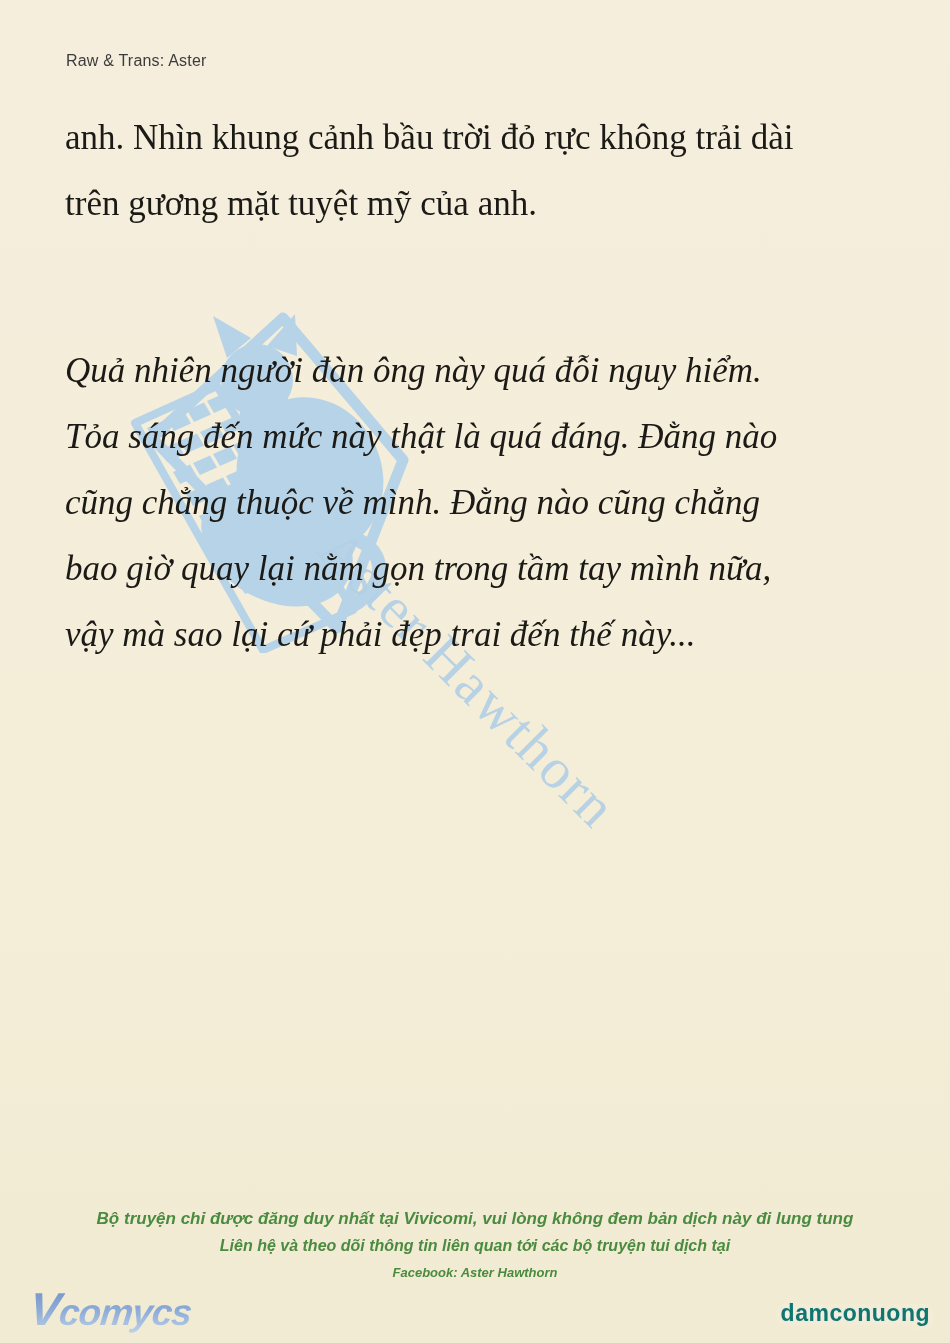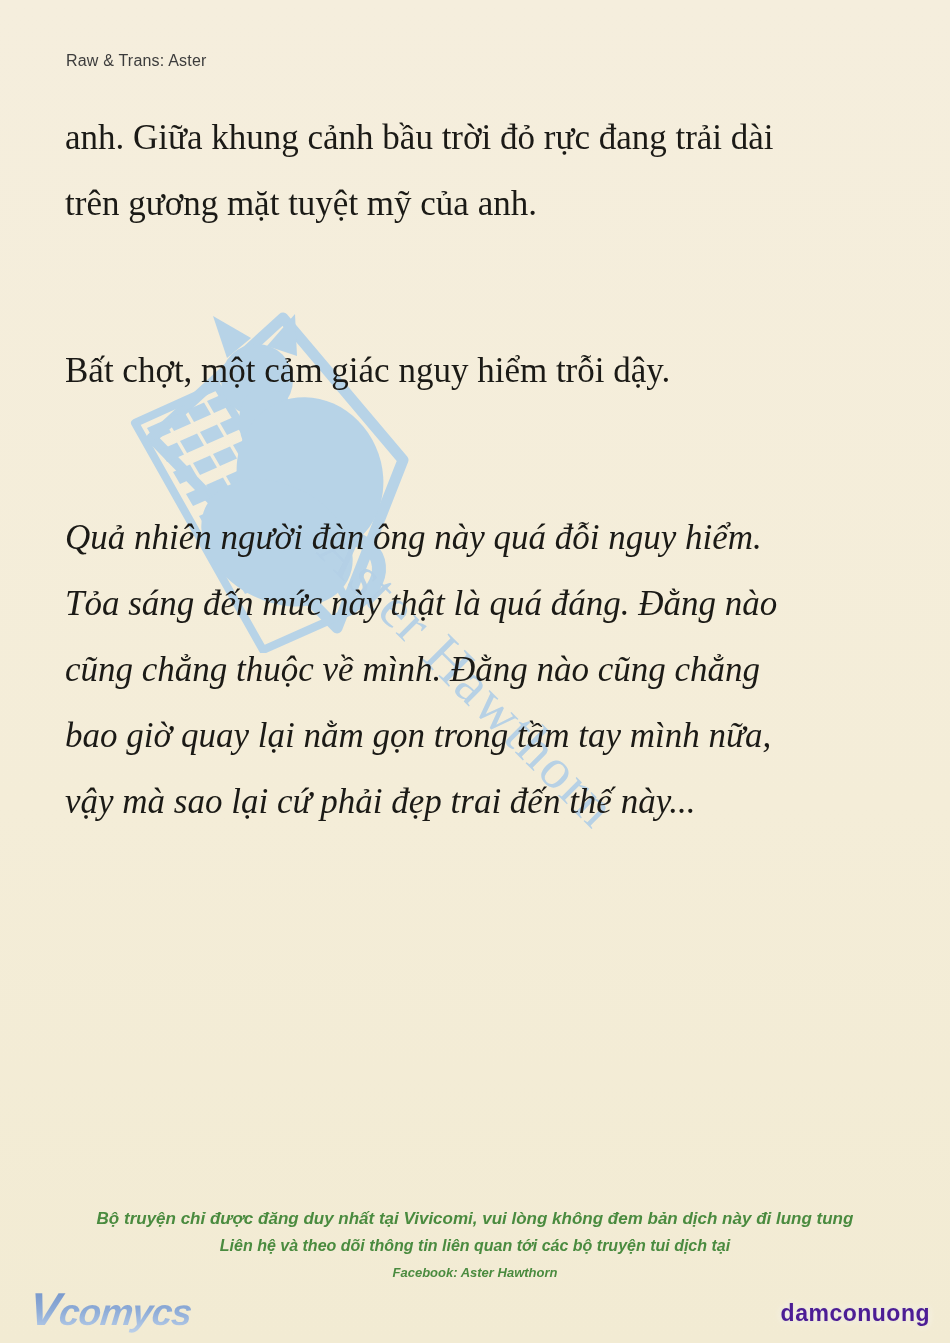--- a/index.html
+++ b/index.html
@@ -50,21 +50,21 @@
     font-size:37px; font-weight:bold; font-style:italic;
     letter-spacing:-1px; transform:skewX(-6deg);
     background:linear-gradient(180deg,#6e8ec6 0%, #8fadd8 55%, #c3d6ec 100%);
     -webkit-background-clip:text; background-clip:text; color:transparent;
   }
   .logo-vcomycs::first-letter{ font-size:46px; }
   .site-tag{
     position:absolute; right:20px; top:1300px; z-index:2;
     font-family:"Liberation Sans", sans-serif;
     font-size:23px; font-weight:600; letter-spacing:.5px;
-    color:#4c1d95; text-shadow:0 0 7px rgba(255,255,255,.95), 0 0 3px rgba(170,170,170,.45);
+    color:#0f766e; text-shadow:0 0 7px rgba(255,255,255,.95), 0 0 3px rgba(170,170,170,.45);
   }
 </style>
 </head>
 <body>
 
 <div class="watermark">
   <svg class="wm-icon" width="330" height="345" viewBox="0 0 330 345" aria-hidden="true">
     <defs>
       <path id="wmkey" d="M0 0 l17 -7.5 l7 12 l-17 7.5 Z"></path>
     </defs>
@@ -118,23 +118,22 @@
       <ellipse cx="172" cy="235" rx="80" ry="58" transform="rotate(28 172 235)"></ellipse>
     </g>
     <path d="M247 298 C 286 276, 282 236, 240 228" stroke="#b7d3e7" stroke-width="14" fill="none" stroke-linecap="round"></path>
   </svg>
   <span class="wm-text">Aster Hawthorn</span>
 </div>
 
 <div class="header-credit">Raw &amp; Trans: Aster</div>
 
 <div class="content">
-  <div class="para">anh. Giữa khung cảnh bầu trời đỏ rực đang trải dài
+  <div class="para">anh. Nhìn khung cảnh bầu trời đỏ rực không trải dài
 trên gương mặt tuyệt mỹ của anh.</div>
-  <div class="para">Bất chợt, một cảm giác nguy hiểm trỗi dậy.</div>
   <div class="para italic">Quả nhiên người đàn ông này quá đỗi nguy hiểm.
 Tỏa sáng đến mức này thật là quá đáng. Đằng nào
 cũng chẳng thuộc về mình. Đằng nào cũng chẳng
 bao giờ quay lại nằm gọn trong tầm tay mình nữa,
 vậy mà sao lại cứ phải đẹp trai đến thế này...</div>
 </div>
 
 <div class="footer">
   <div class="f1">Bộ truyện chỉ được đăng duy nhất tại Vivicomi, vui lòng không đem bản dịch này đi lung tung</div>
   <div class="f2">Liên hệ và theo dõi thông tin liên quan tới các bộ truyện tui dịch tại</div>

